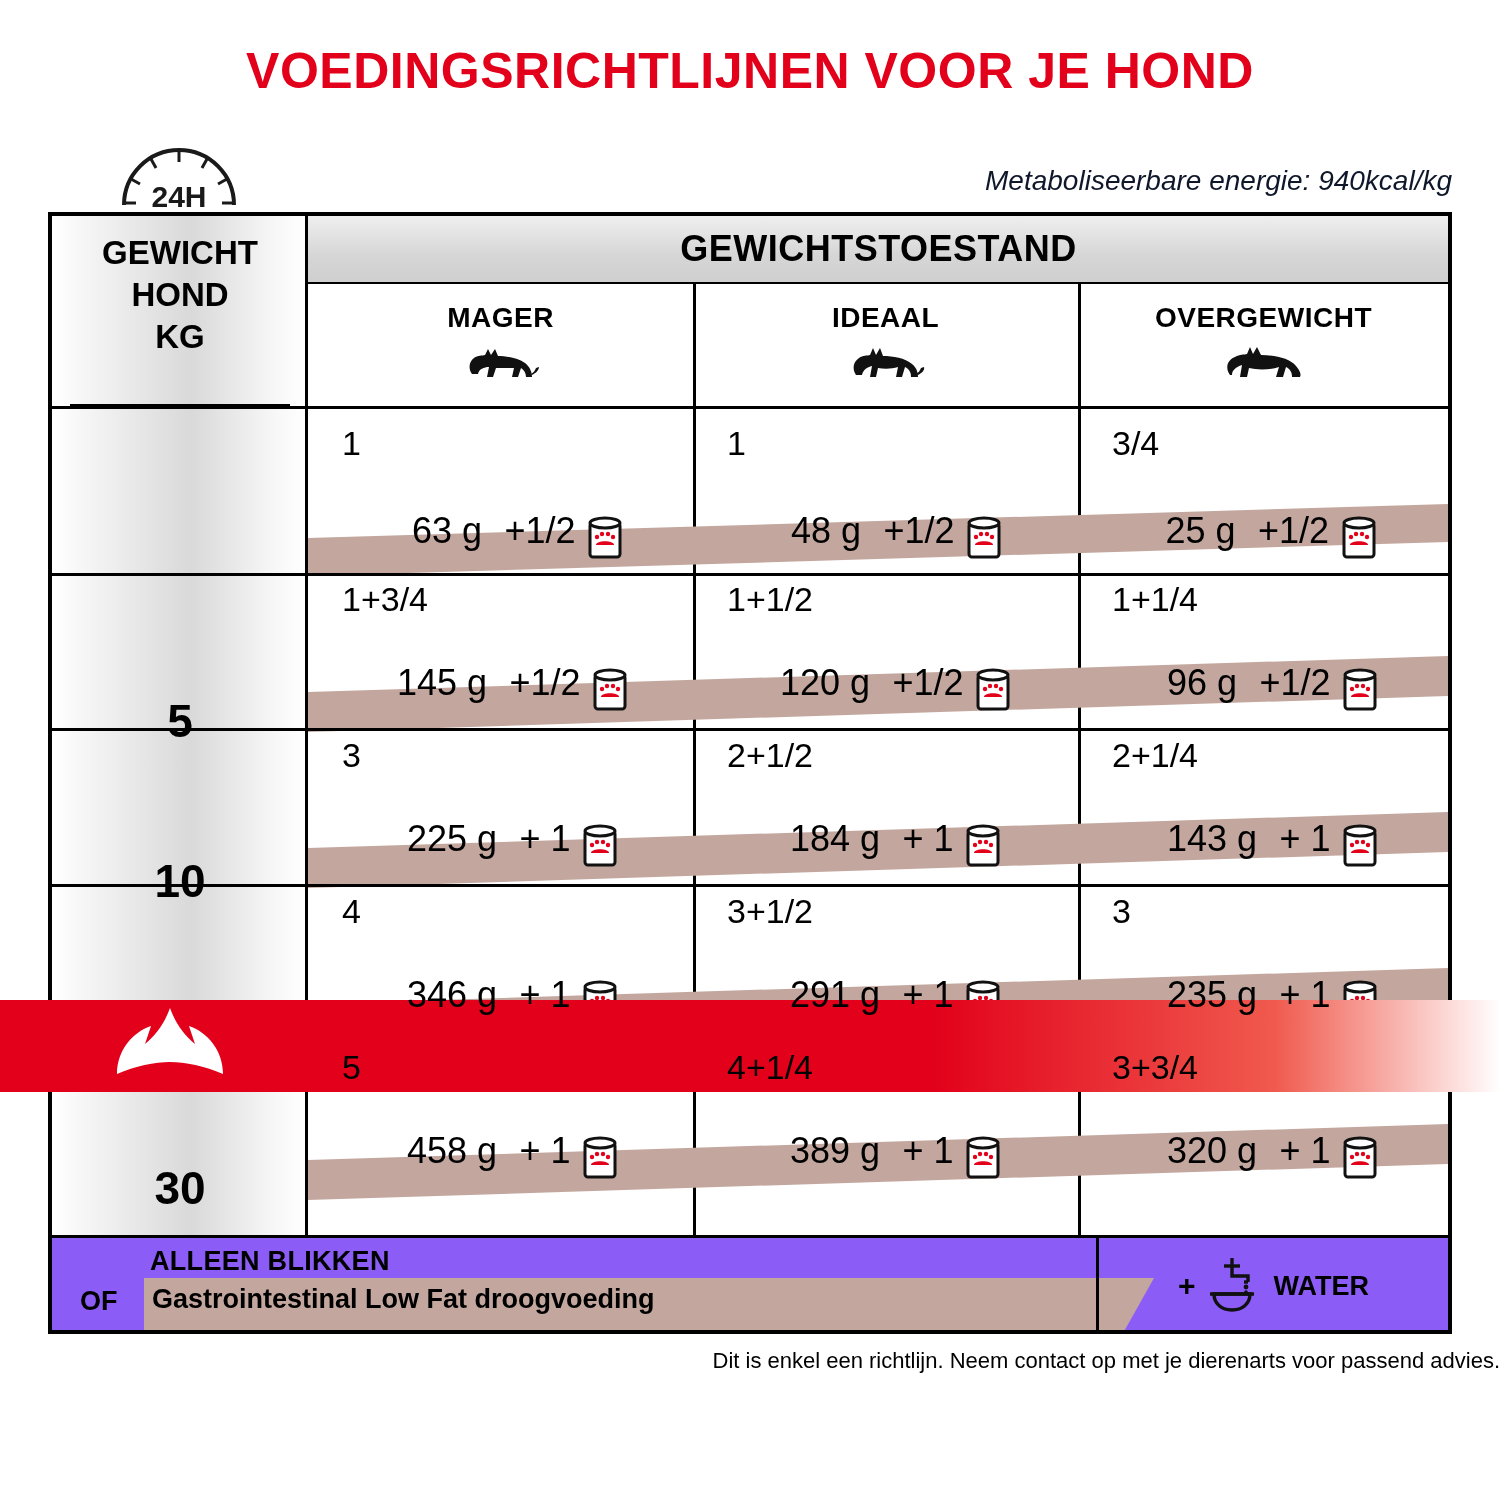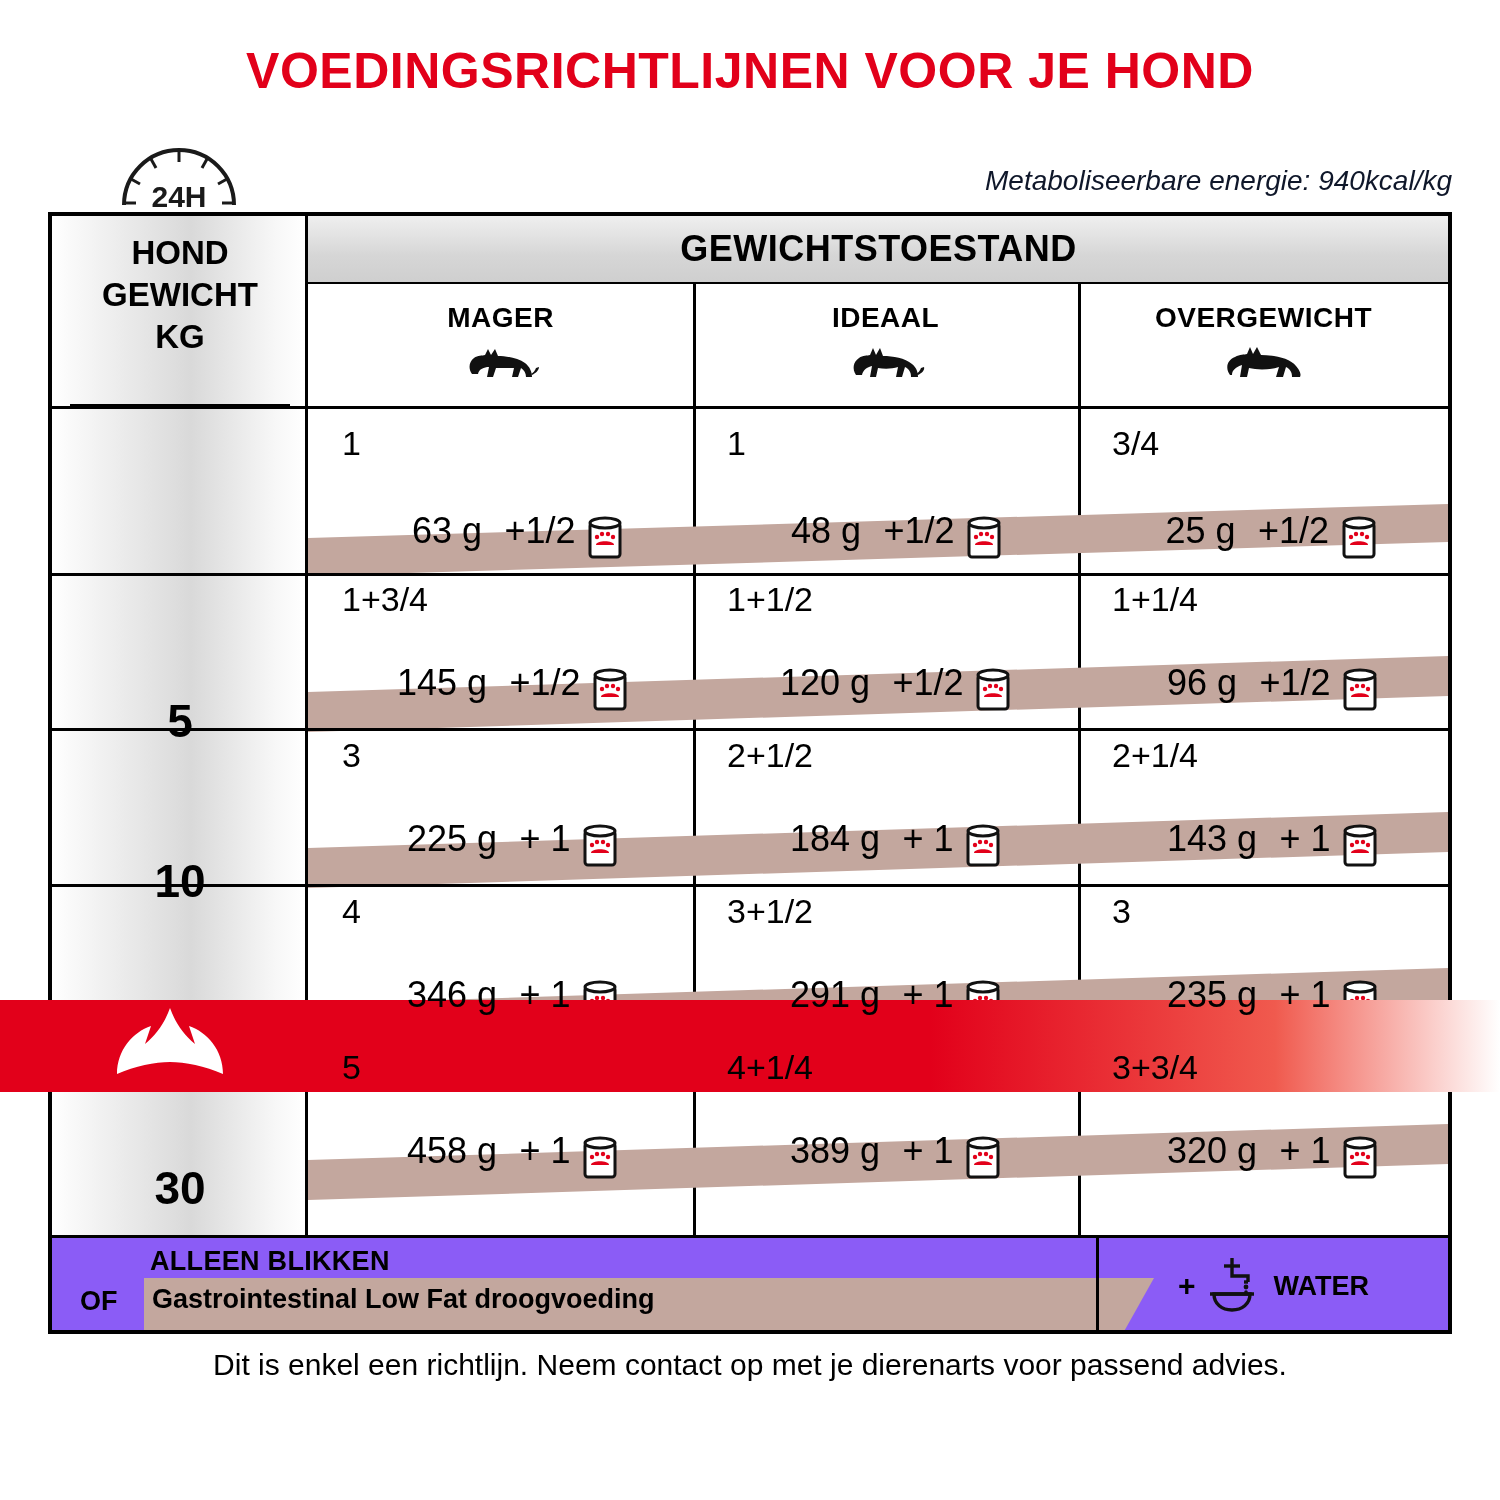--- a/index.html
+++ b/index.html
@@ -146,21 +146,21 @@
     width: 352px; height: 96px;
     border-left: 3px solid #000;
     display: flex; align-items: center; justify-content: center;
   }
   .waterbox .plus { font-size: 30px; font-weight: bold; margin-right: 4px; }
   .waterbox .wlbl { font-size: 27px; font-weight: bold; margin-left: 10px; }
 
   
   .disclaimer {
     position: absolute; top: 1348px; left: 0; width: 1500px;
-    text-align: center; font-size: 30px; color: #000;
+    text-align: right; font-size: 22px; color: #000;
   }
 
   
   .footer {
     position: absolute; left: 0; bottom: 0; width: 1500px; height: 92px;
     background: linear-gradient(to right, #e2001a 0%, #e2001a 62%, #f05a4e 85%, #ffffff 100%);
   }
   .footer-logo { position: absolute; left: 105px; bottom: 6px; }
 </style>
 </head>
@@ -190,22 +190,22 @@
       <text x="71" y="62" text-anchor="middle" font-family="Liberation Sans, sans-serif" font-size="30" font-weight="bold" fill="#1a1a1a">24H</text>
     </svg>
   </div>
 
   <div class="energy">Metaboliseerbare energie: 940kcal/kg</div>
 
   <div class="frame">
 
     <div class="leftcol"></div>
     <div class="leftcol-head">
+      <div>GEWICHT</div>
       <div>HOND</div>
-      <div>GEWICHT</div>
       <div>KG</div>
     </div>
     <div class="leftcol-sep"></div>
 
     <div class="headband">
       <span class="headband-text">GEWICHTSTOESTAND</span>
     </div>
 
     <div class="cond-head" style="left:641px; width:385px;">
       <span class="lbl">IDEAAL</span>

